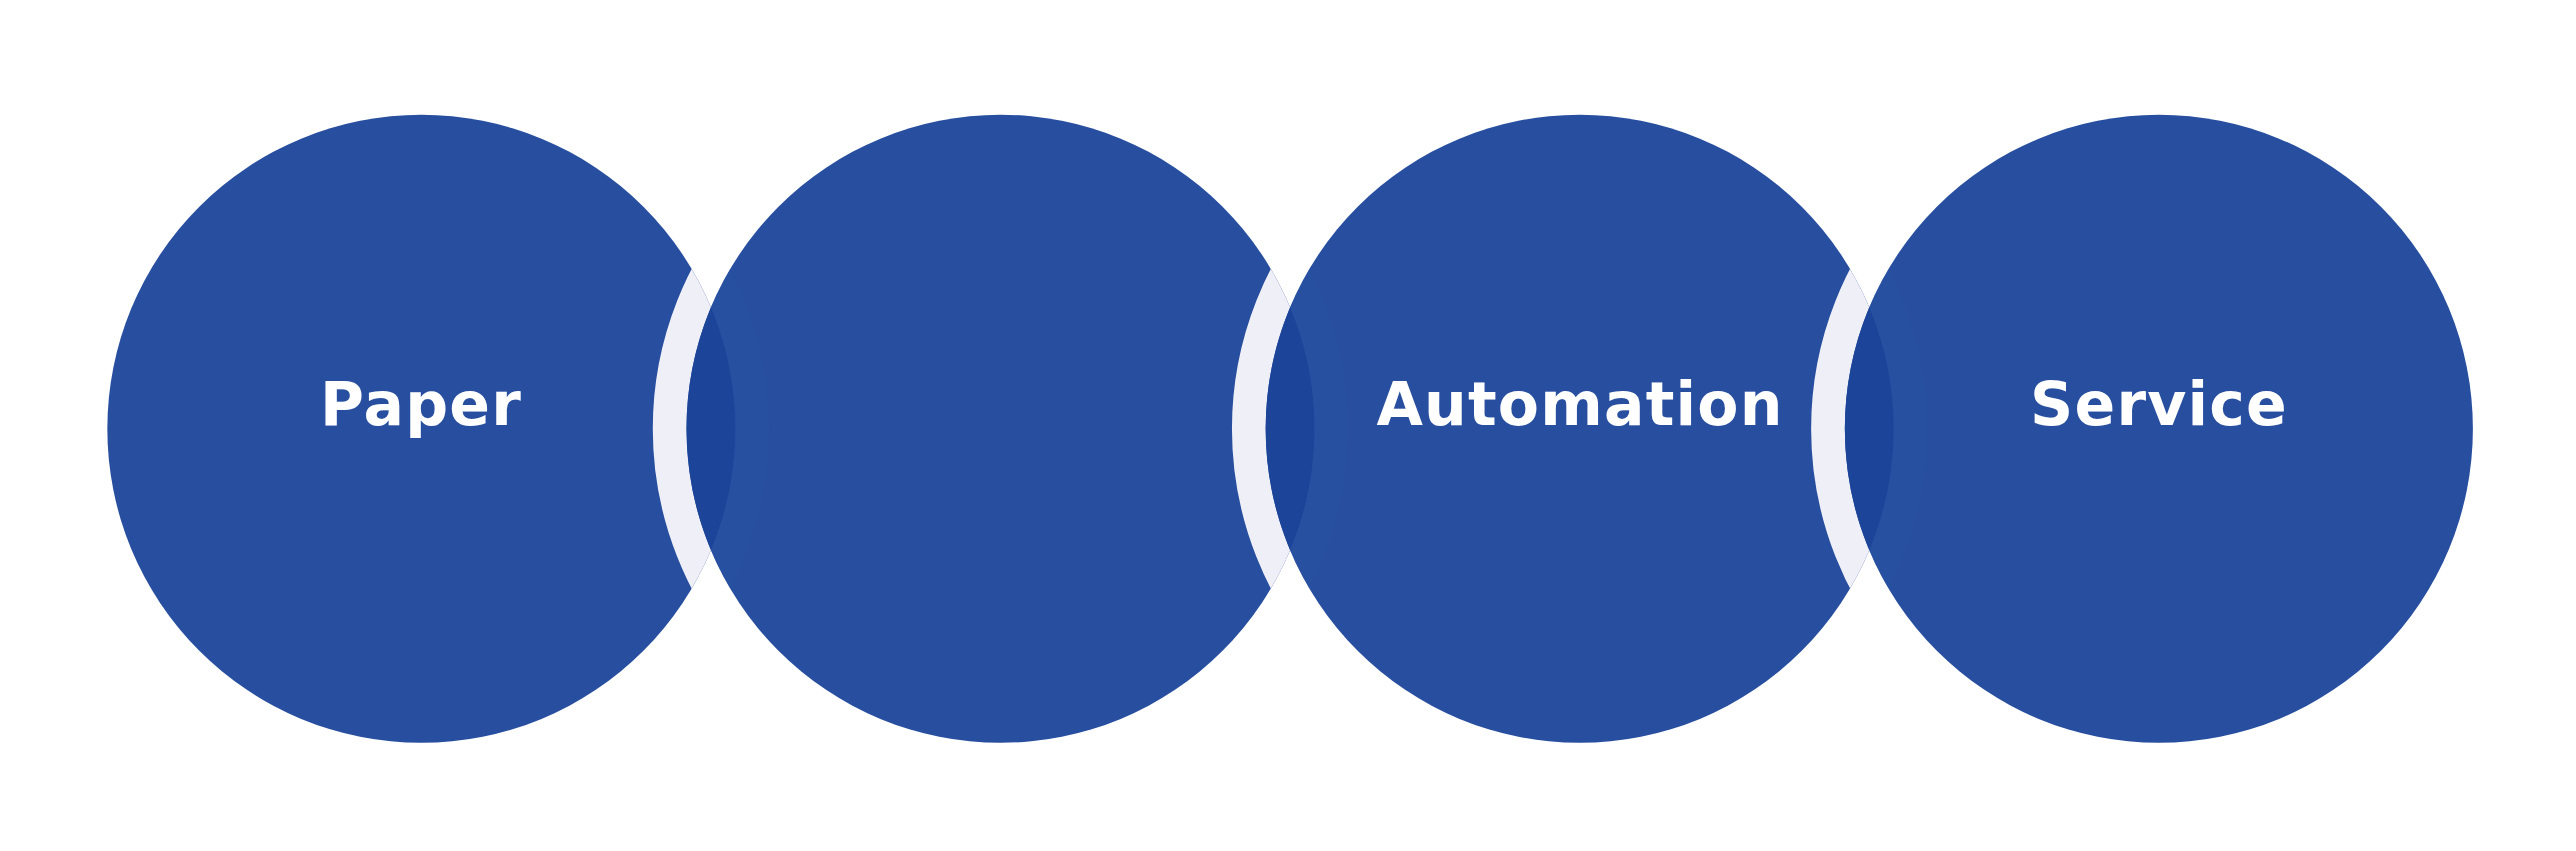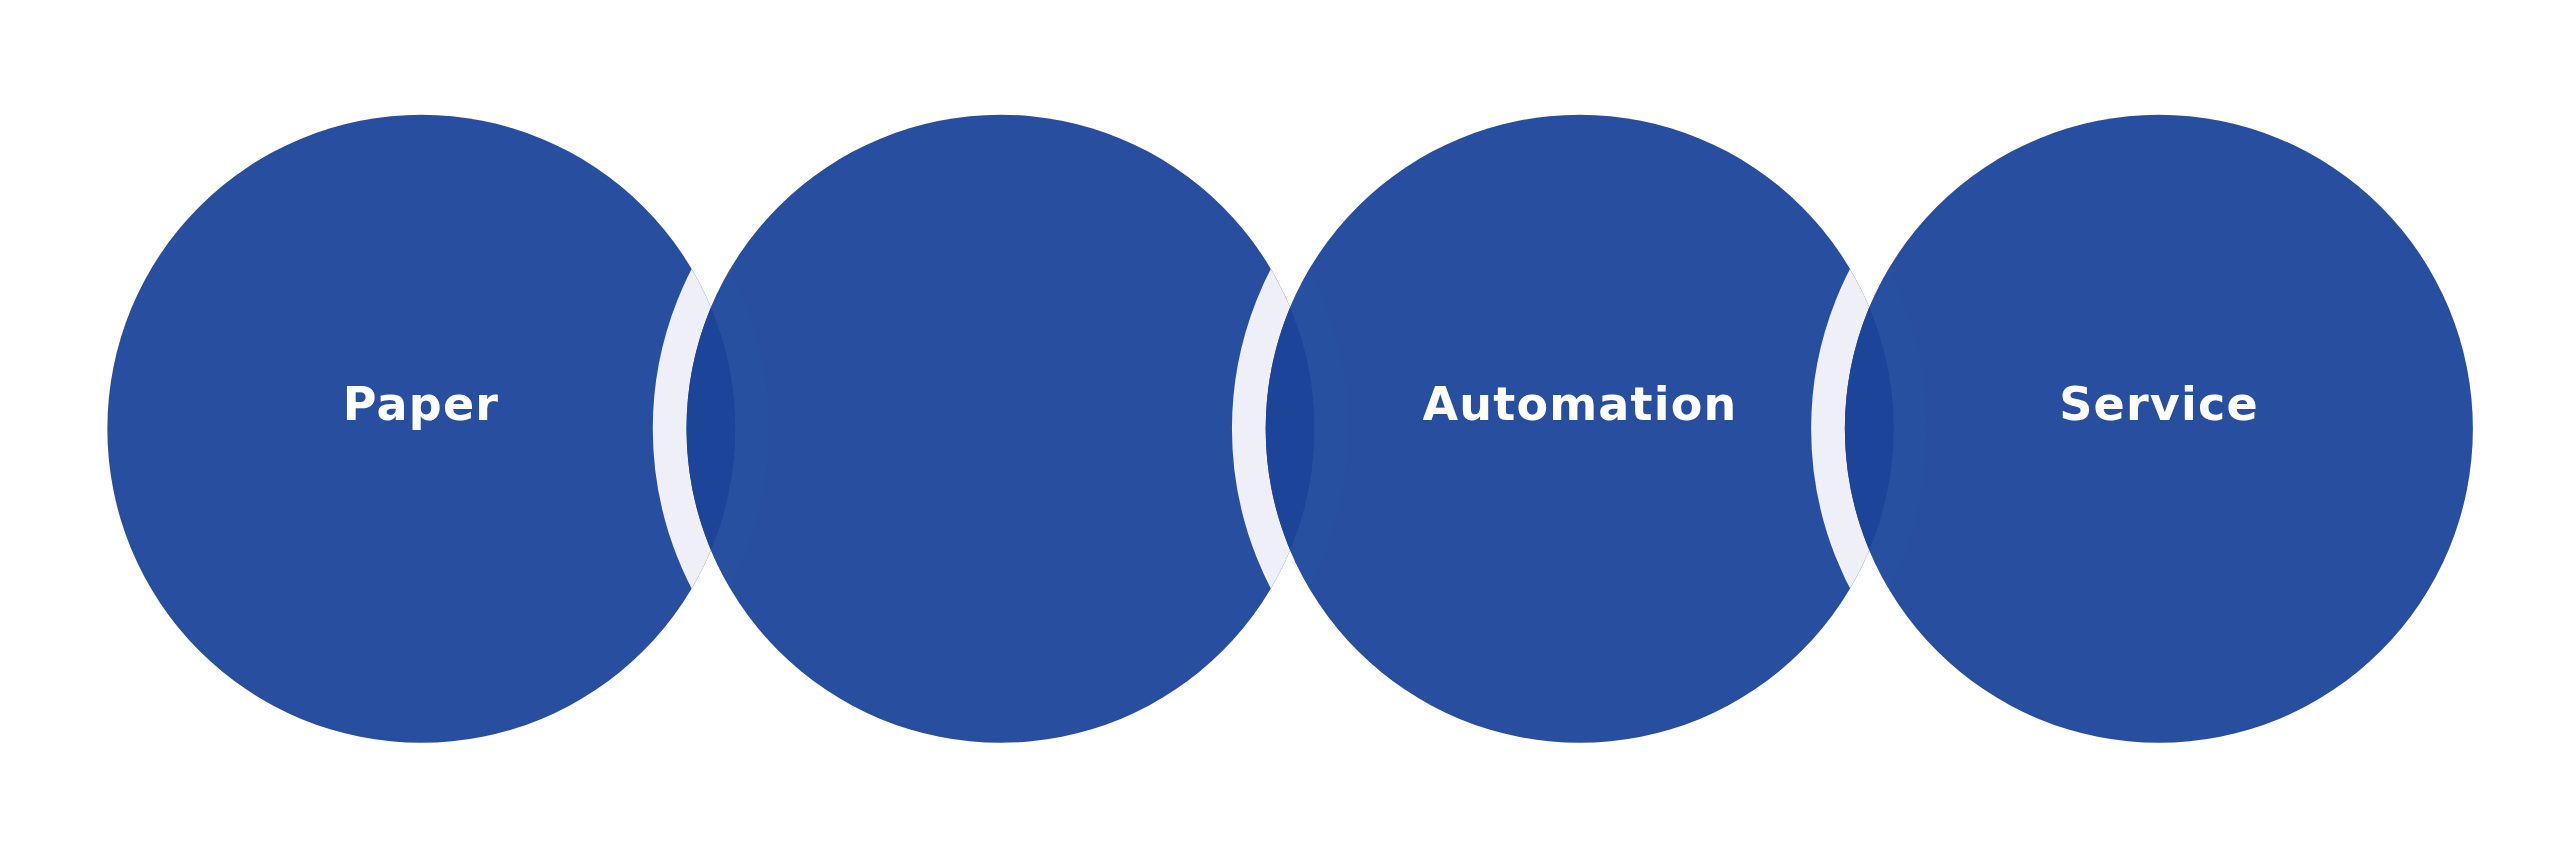--- a/index.html
+++ b/index.html
@@ -6,21 +6,21 @@
   body { width: 2576px; height: 852px; overflow: hidden; position: relative; }
   #stage { position: absolute; left: 0; top: 0; width: 2576px; height: 852px; }
   .label {
     position: absolute;
     top: 367px;
     width: 552px;
     margin-left: -276px;
     text-align: center;
     font-family: "DejaVu Sans", sans-serif;
     font-weight: bold;
-    font-size: 46px;
+    font-size: 60px;
     line-height: 74px;
     color: #ffffff;
     letter-spacing: 1.2px;
   }
 </style>
 </head>
 <body>
 
 <div id="stage">
   <svg id="svg" width="2576" height="852" xmlns="http://www.w3.org/2000/svg" viewBox="0 0 4200 1389">

